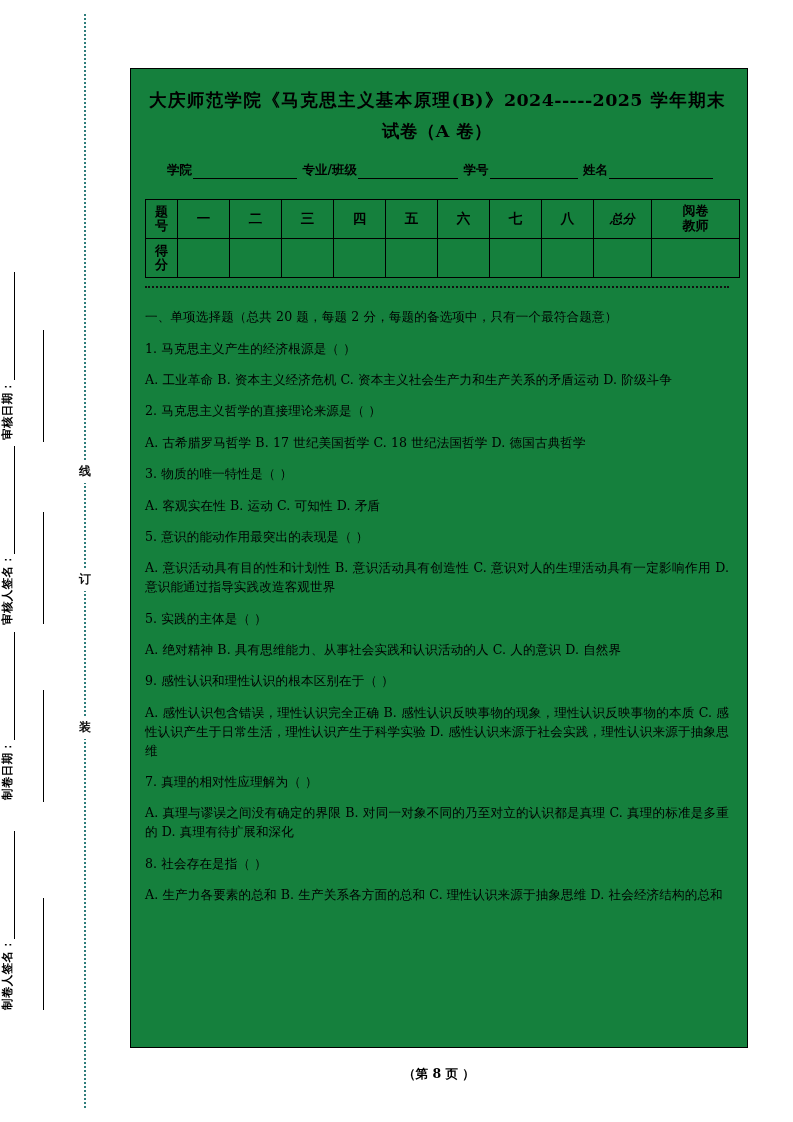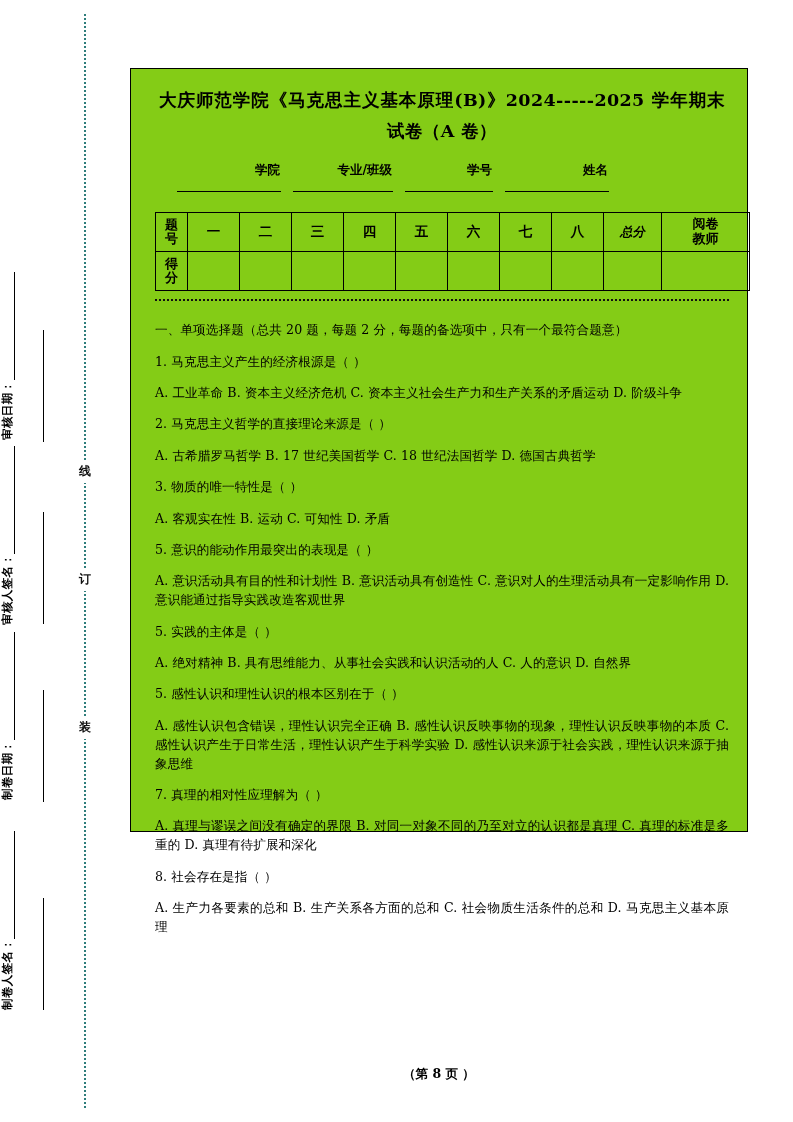--- a/index.html
+++ b/index.html
@@ -67,24 +67,24 @@
     font-weight: 700;
     color: #111;
     background: #ffffff;
     padding: 3px 0;
   }
 
   
   #sheet {
     position: absolute;
     left: 130px; top: 68px;
-    width: 618px; height: 764px;
+    width: 618px; height: 980px;
     border: 1.6px solid #000;
-    background: #84cc16;
-    padding: 14px 18px 0 24px;
+    background: #15803d;
+    padding: 14px 18px 0 14px;
   }
 
   
   #title-block {
     text-align: center;
     font-family: "DejaVu Serif", "Liberation Serif", serif;
     font-weight: 700;
     font-size: 17.5px;
     line-height: 1.75;
     letter-spacing: 0.4px;
@@ -99,21 +99,21 @@
     margin-top: 16px;
     padding: 0 16px 0 22px;
     display: flex;
     align-items: flex-end;
     font-family: "DejaVu Serif", "Liberation Serif", serif;
     font-size: 12.5px;
     font-weight: 700;
     color: #000;
     white-space: nowrap;
   }
-  #id-row .fld { display: flex; align-items: flex-end; flex-direction: column; }
+  #id-row .fld { display: flex; align-items: flex-end; }
   #id-row .fld .lab { margin-right: 1px; }
   #id-row .fld .blank {
     border-bottom: 1px solid #000;
     height: 13px;
   }
   .blank-xue   { width: 104px; }
   .blank-major { width: 100px; }
   .blank-num   { width: 88px;  }
   .blank-name  { width: 104px; }
   #id-row .gap { width: 12px; }
@@ -297,24 +297,24 @@
 
     <p class="q-line q-stem">3. 物质的唯一特性是（  ）</p>
     <p class="q-line q-opts">A. 客观实在性  B. 运动  C. 可知性  D. 矛盾</p>
 
     <p class="q-line q-stem">5. 意识的能动作用最突出的表现是（  ）</p>
     <p class="q-line q-opts">A. 意识活动具有目的性和计划性  B. 意识活动具有创造性  C. 意识对人的生理活动具有一定影响作用  D. 意识能通过指导实践改造客观世界</p>
 
     <p class="q-line q-stem">5. 实践的主体是（  ）</p>
     <p class="q-line q-opts">A. 绝对精神  B. 具有思维能力、从事社会实践和认识活动的人  C. 人的意识  D. 自然界</p>
 
-    <p class="q-line q-stem">5. 感性认识和理性认识的根本区别在于（  ）</p>
+    <p class="q-line q-stem">9. 感性认识和理性认识的根本区别在于（  ）</p>
     <p class="q-line q-opts">A. 感性认识包含错误，理性认识完全正确  B. 感性认识反映事物的现象，理性认识反映事物的本质  C. 感性认识产生于日常生活，理性认识产生于科学实验  D. 感性认识来源于社会实践，理性认识来源于抽象思维</p>
 
     <p class="q-line q-stem">7. 真理的相对性应理解为（  ）</p>
     <p class="q-line q-opts">A. 真理与谬误之间没有确定的界限  B. 对同一对象不同的乃至对立的认识都是真理 C. 真理的标准是多重的  D. 真理有待扩展和深化</p>
 
     <p class="q-line q-stem">8. 社会存在是指（  ）</p>
-    <p class="q-line q-opts">A. 生产力各要素的总和  B. 生产关系各方面的总和  C. 社会物质生活条件的总和 D. 马克思主义基本原理</p>
+    <p class="q-line q-opts">A. 生产力各要素的总和  B. 生产关系各方面的总和  C. 理性认识来源于抽象思维 D. 社会经济结构的总和</p>
   </div>
 </div>
 
 <div id="page-footer">（第 8 页 ）</div>
 
 </body></html>

